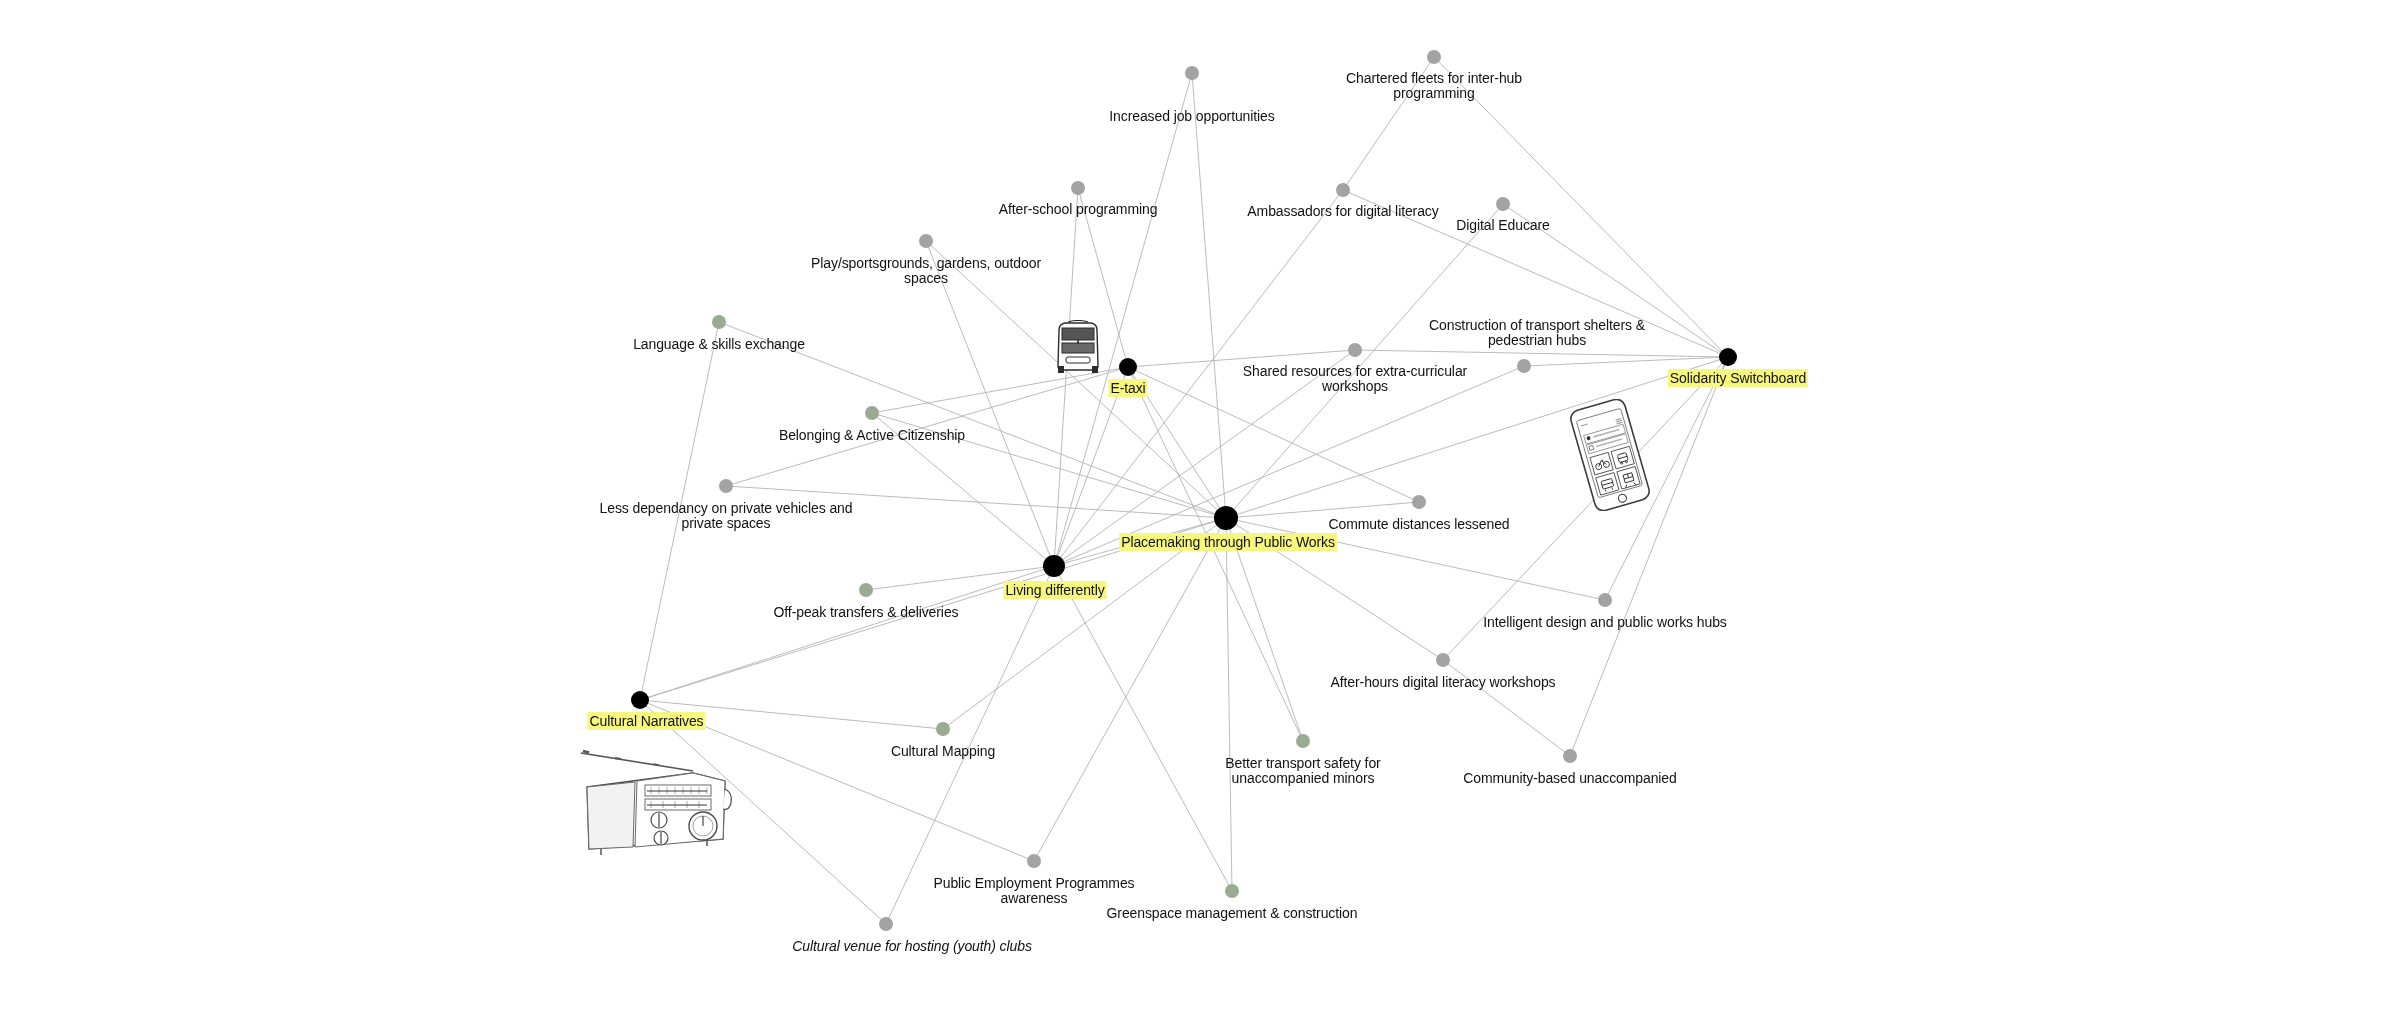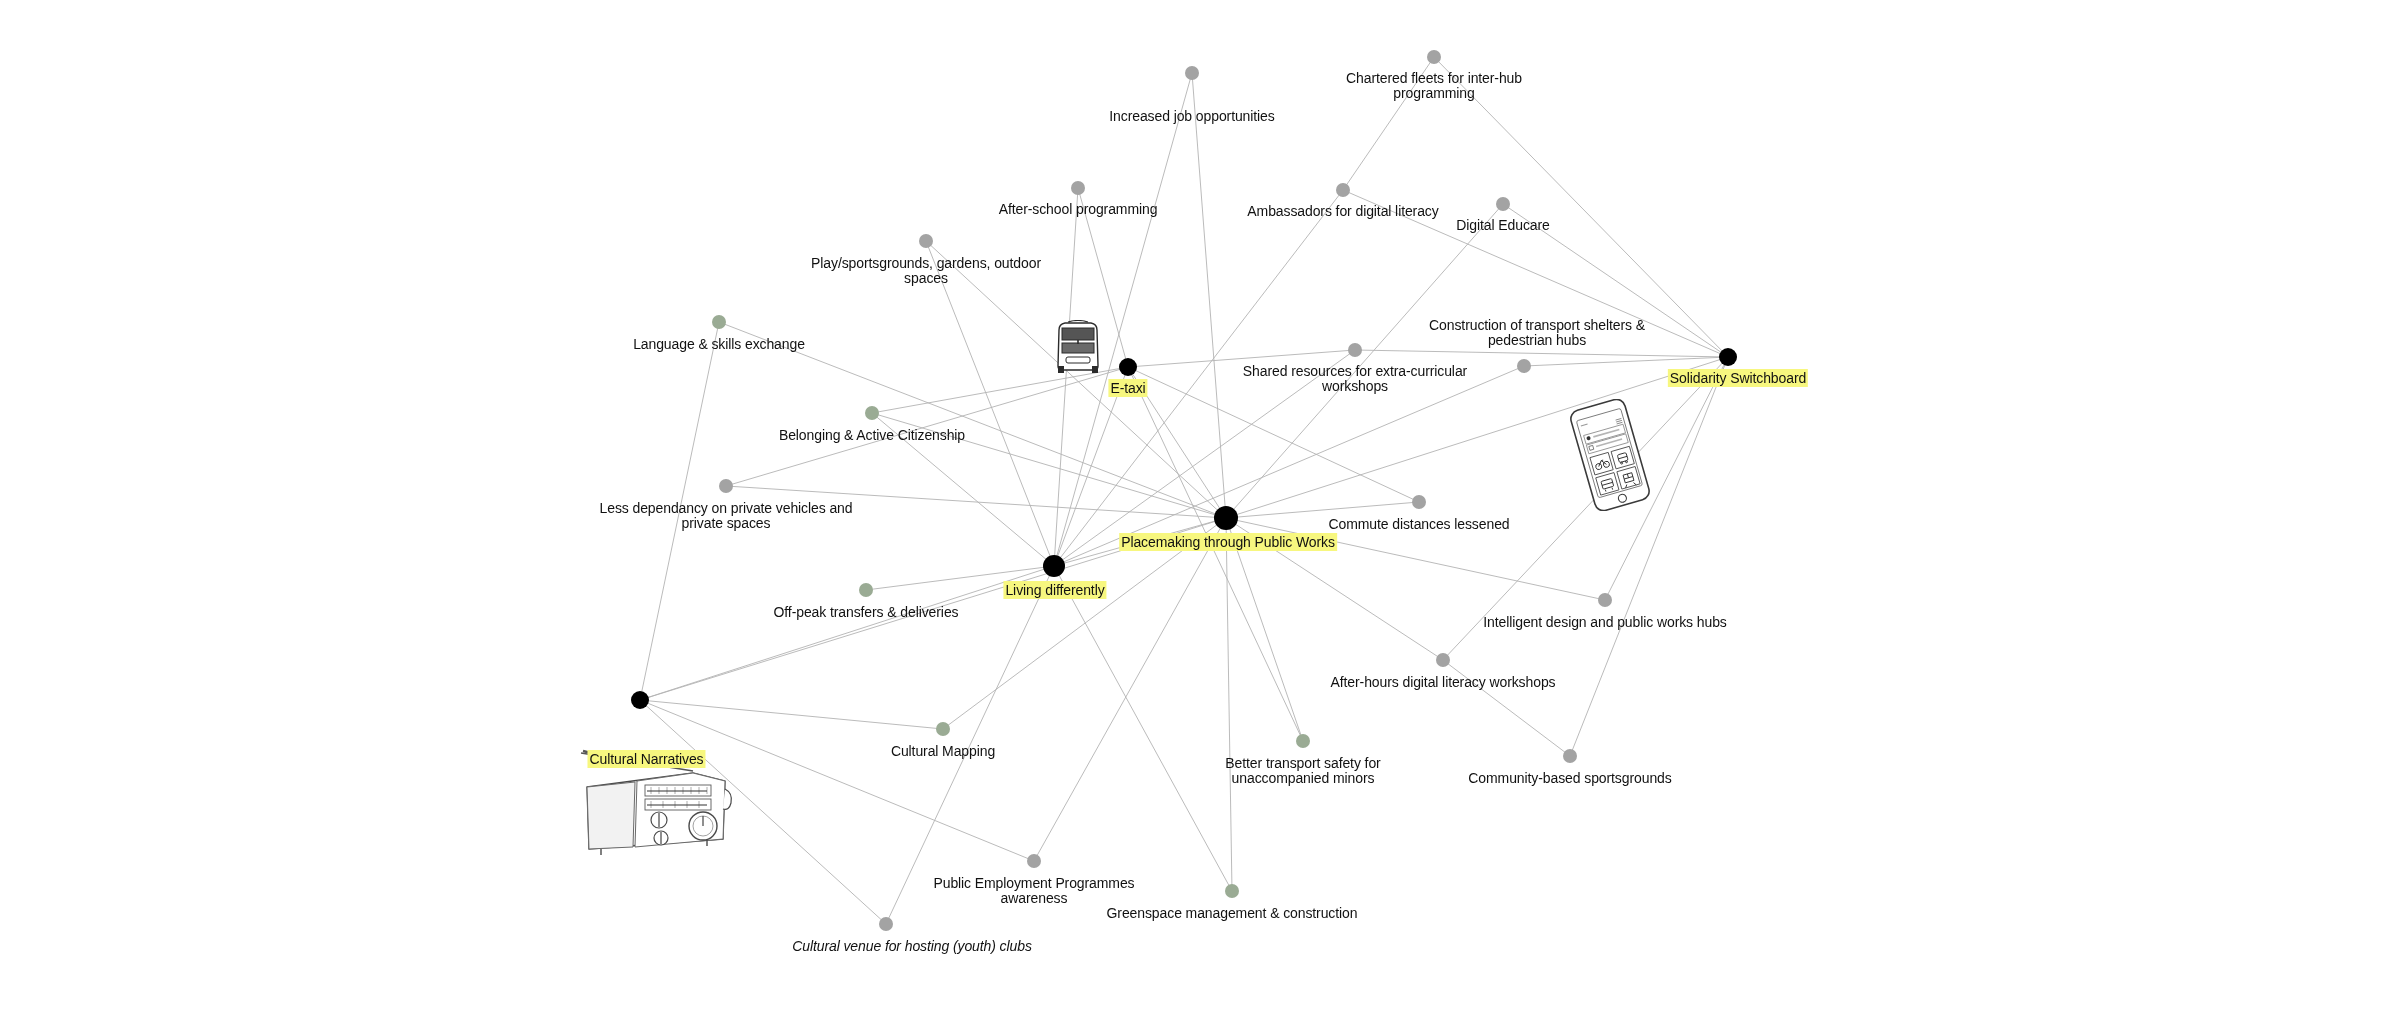--- a/index.html
+++ b/index.html
@@ -239,31 +239,31 @@
       <div class="node-label" style="left: 866px; top: 605px;"><div>Off-peak transfers &amp; deliveries</div></div>
       <div class="node-dot" style="left: 1605px; top: 600px; width: 14px; height: 14px; background: rgb(163, 163, 163);"></div>
       <div class="node-label" style="left: 1605px; top: 615px;"><div>Intelligent design and public works hubs</div></div>
       <div class="node-dot" style="left: 1443px; top: 660px; width: 14px; height: 14px; background: rgb(163, 163, 163);"></div>
       <div class="node-label" style="left: 1443px; top: 675px;"><div>After-hours digital literacy workshops</div></div>
       <div class="node-dot" style="left: 943px; top: 729px; width: 14px; height: 14px; background: rgb(154, 171, 148);"></div>
       <div class="node-label" style="left: 943px; top: 744px;"><div>Cultural Mapping</div></div>
       <div class="node-dot" style="left: 1303px; top: 741px; width: 14px; height: 14px; background: rgb(154, 171, 148);"></div>
       <div class="node-label" style="left: 1303px; top: 756px;"><div>Better transport safety for</div><div>unaccompanied minors</div></div>
       <div class="node-dot" style="left: 1570px; top: 756px; width: 14px; height: 14px; background: rgb(163, 163, 163);"></div>
-      <div class="node-label" style="left: 1570px; top: 771px;"><div>Community-based sportsgrounds</div></div>
+      <div class="node-label" style="left: 1570px; top: 771px;"><div>Community-based unaccompanied</div></div>
       <div class="node-dot" style="left: 1034px; top: 861px; width: 14px; height: 14px; background: rgb(163, 163, 163);"></div>
       <div class="node-label" style="left: 1034px; top: 876px;"><div>Public Employment Programmes</div><div>awareness</div></div>
       <div class="node-dot" style="left: 1232px; top: 891px; width: 14px; height: 14px; background: rgb(154, 171, 148);"></div>
       <div class="node-label" style="left: 1232px; top: 906px;"><div>Greenspace management &amp; construction</div></div>
       <div class="node-dot" style="left: 886px; top: 924px; width: 14px; height: 14px; background: rgb(163, 163, 163);"></div>
       <div class="node-label" style="left: 912px; top: 939px; font-style: italic;"><div>Cultural venue for hosting (youth) clubs</div></div>
       <div class="node-dot" style="left: 1128px; top: 367px; width: 18px; height: 18px; background: rgb(0, 0, 0);"></div>
       <div class="node-label hub" style="left: 1128px; top: 381px;"><div><span class="hl">E-taxi</span></div></div>
       <div class="node-dot" style="left: 1728px; top: 357px; width: 18px; height: 18px; background: rgb(0, 0, 0);"></div>
       <div class="node-label hub" style="left: 1738px; top: 371px;"><div><span class="hl">Solidarity Switchboard</span></div></div>
       <div class="node-dot" style="left: 1226px; top: 518px; width: 24px; height: 24px; background: rgb(0, 0, 0);"></div>
       <div class="node-label hub" style="left: 1228px; top: 535px;"><div><span class="hl">Placemaking through Public Works</span></div></div>
       <div class="node-dot" style="left: 1054px; top: 566px; width: 22px; height: 22px; background: rgb(0, 0, 0);"></div>
       <div class="node-label hub" style="left: 1055px; top: 583px;"><div><span class="hl">Living differently</span></div></div>
       <div class="node-dot" style="left: 640px; top: 700px; width: 18px; height: 18px; background: rgb(0, 0, 0);"></div>
-      <div class="node-label hub" style="left: 643px; top: 752px; padding-left: 7px;"><div><span class="hl">Cultural Narratives</span></div></div>
+      <div class="node-label hub" style="left: 643px; top: 714px; padding-left: 7px;"><div><span class="hl">Cultural Narratives</span></div></div>
     </div>
 </div>
 
 </body></html>

